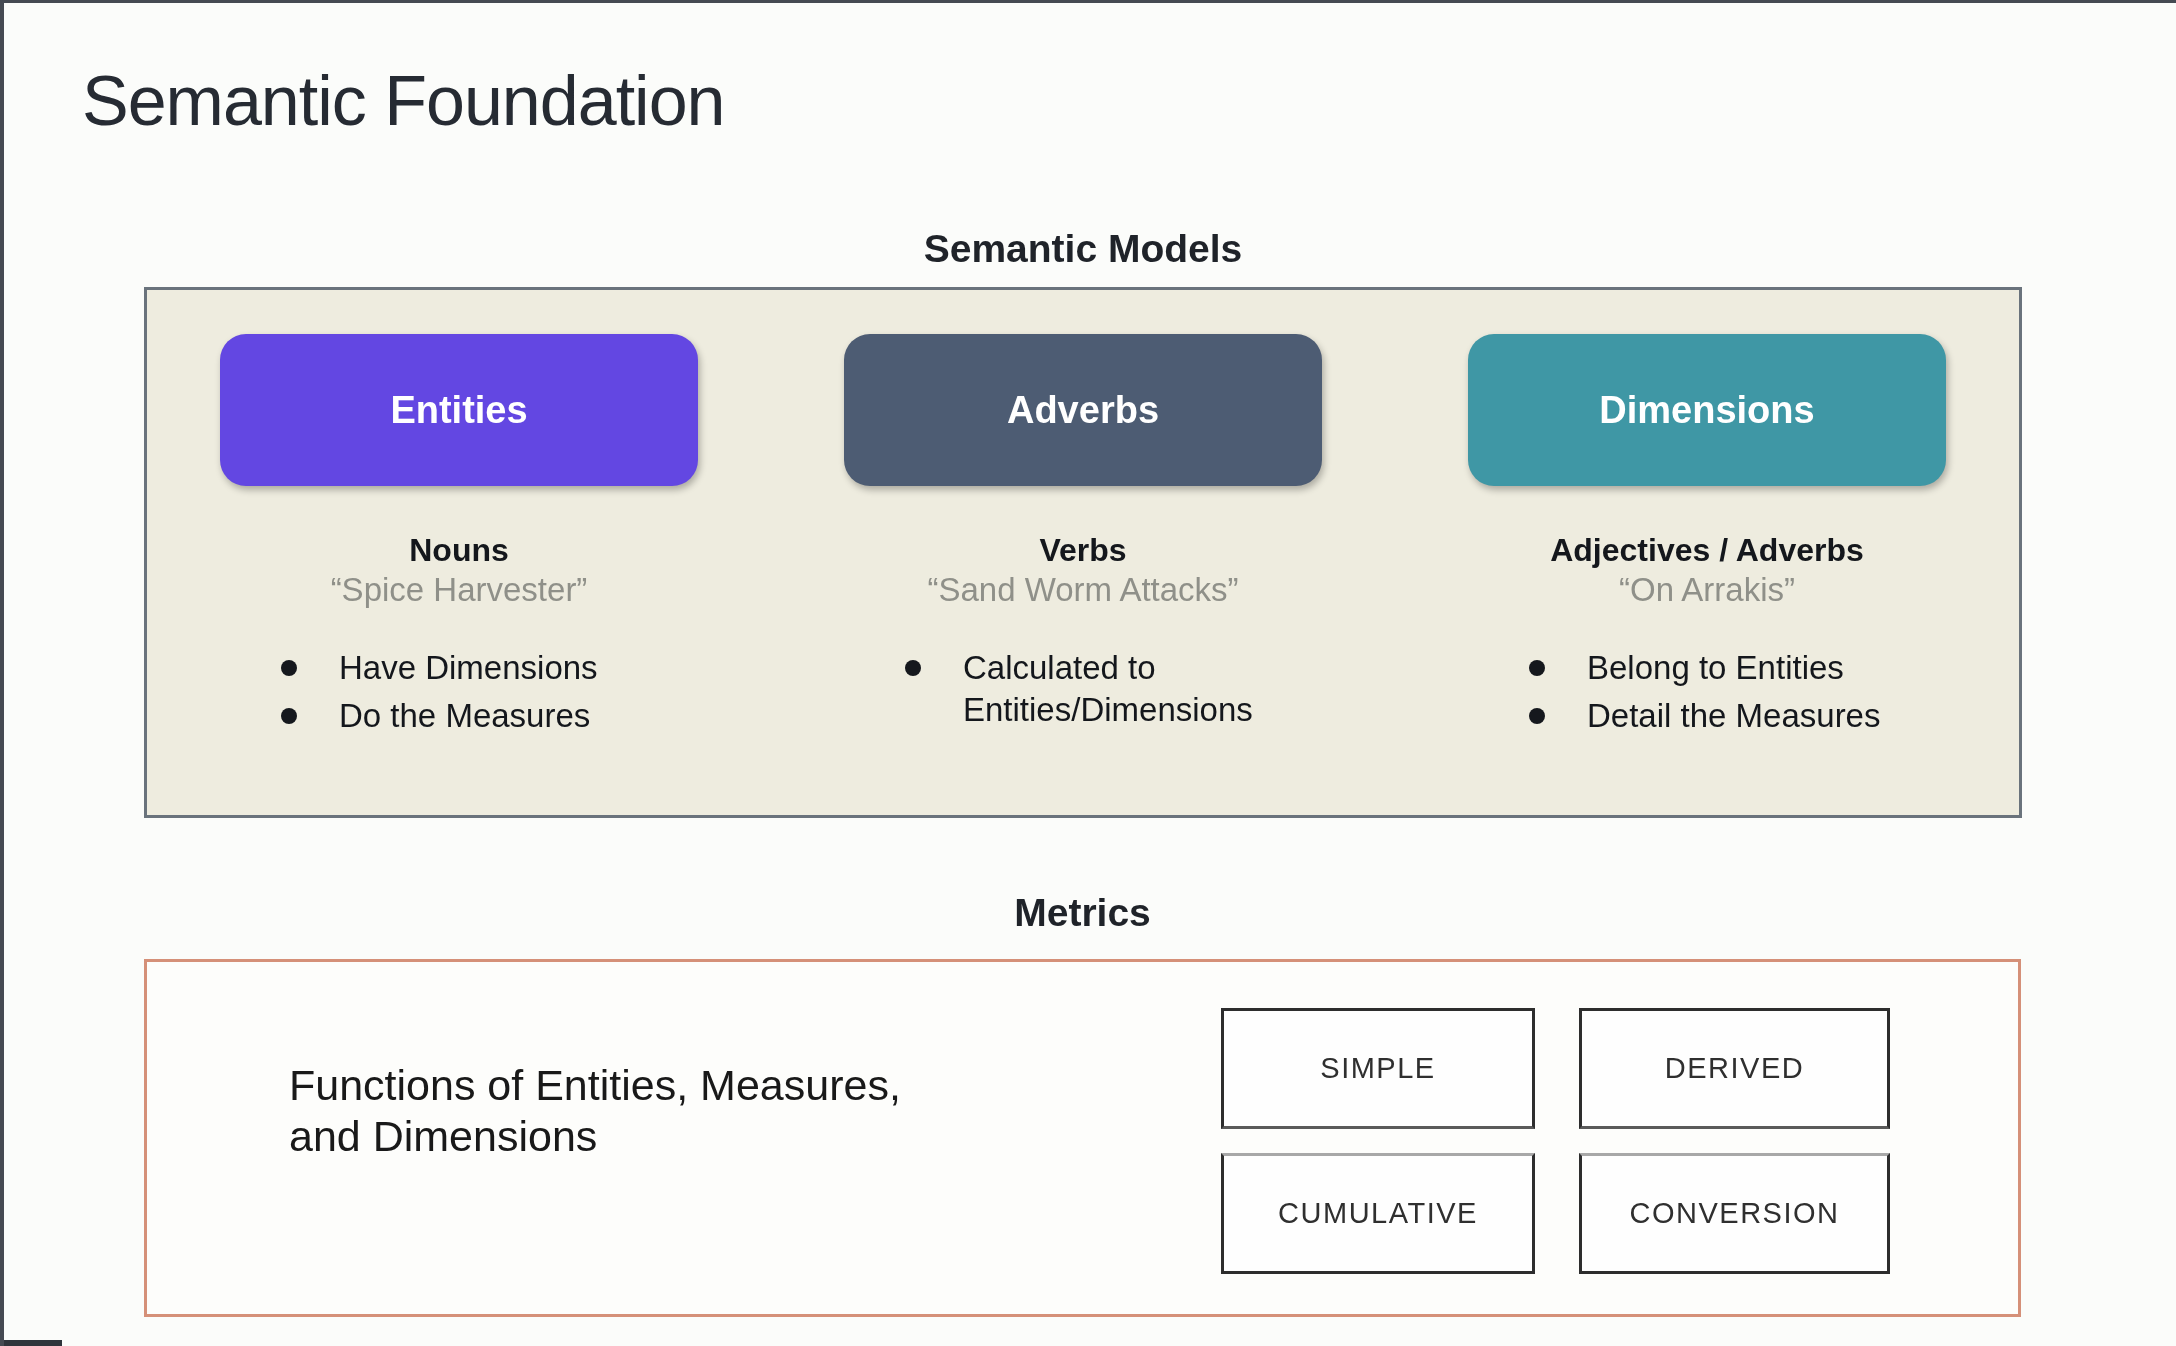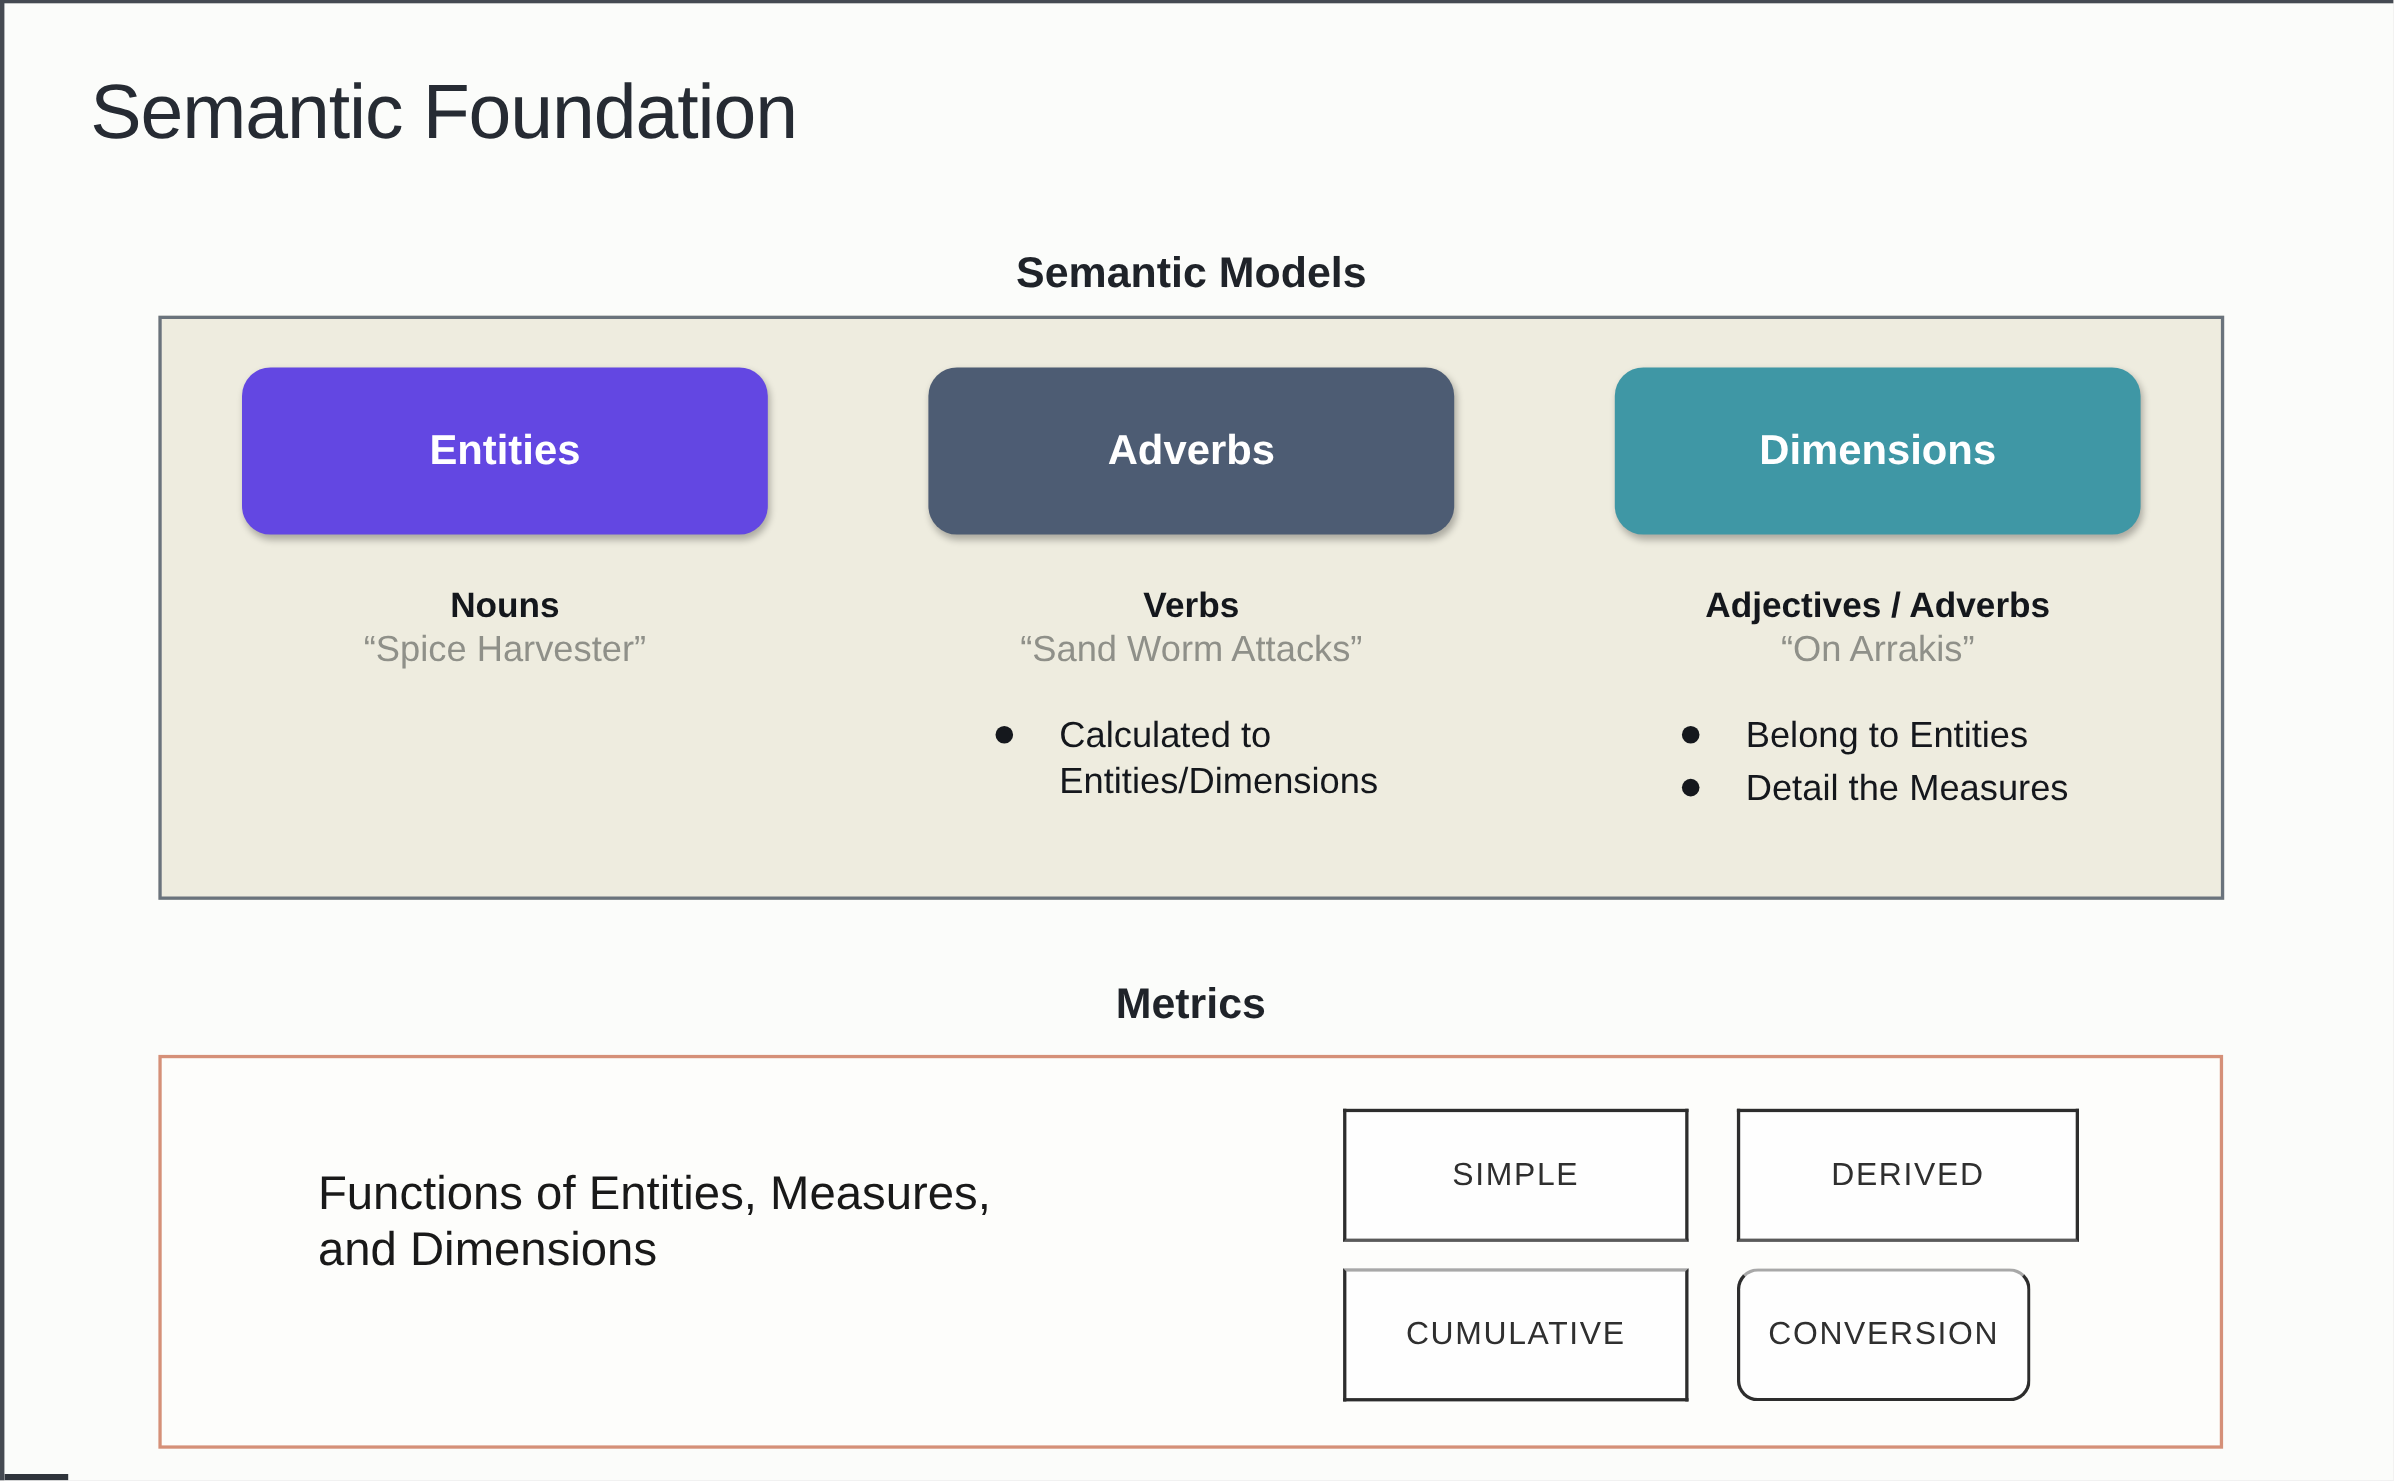--- a/index.html
+++ b/index.html
@@ -58,38 +58,42 @@
   }
   .mt {
     position:absolute; width:314px; height:121px; box-sizing:border-box;
     background:#fefefe; border:3px solid #2d2d2d;
     display:flex; align-items:center; justify-content:center;
     font-size:29px; letter-spacing:1.5px; color:#2f2f2f;
   }
   .mt-simple     { left:1074px; top:46px;  border-bottom-color:#5a5a5a; }
   .mt-derived    { left:1432px; top:46px;  width:311px; border-bottom-color:#5a5a5a; }
   .mt-cumulative { left:1074px; top:191px; border-top-color:#a8a8a8; }
-  .mt-conversion { left:1432px; top:191px; width:267px; border-top-color:#a8a8a8;border-radius:19px; }
+  .mt-conversion { left:1432px; top:191px; width:311px; border-top-color:#a8a8a8; }
 </style>
 </head>
 <body>
 
 <div class="canvas">
   <div class="bottom-edge"></div>
 
   <div class="slide-title">Semantic Foundation</div>
 
   <div class="sm-heading">Semantic Models</div>
 
   <div class="sm-box">
 
     <div class="sm-col">
       <div class="pill" style="background: rgb(99, 71, 226);">Entities</div>
       <div class="role">Nouns</div>
       <div class="example">“Spice Harvester”</div>
+      <ul class="bullets">
+        <li>Have Dimensions</li>
+        <li>Do the Measures</li>
+      </ul>
     </div>
 
     <div class="sm-col">
       <div class="pill" style="background: rgb(77, 92, 115);">Adverbs</div>
       <div class="role">Verbs</div>
       <div class="example">“Sand Worm Attacks”</div>
       <ul class="bullets">
         <li>Calculated to Entities/Dimensions</li>
       </ul>
     </div>

